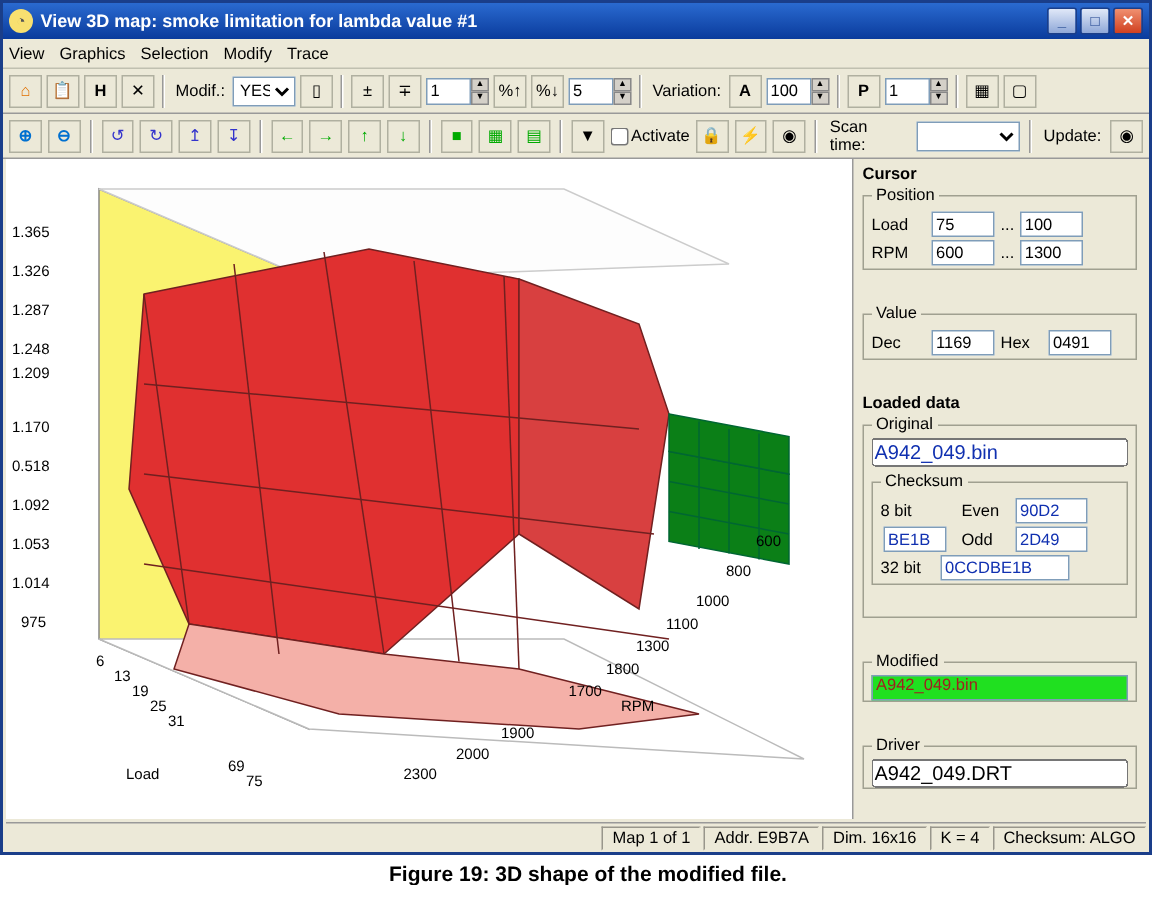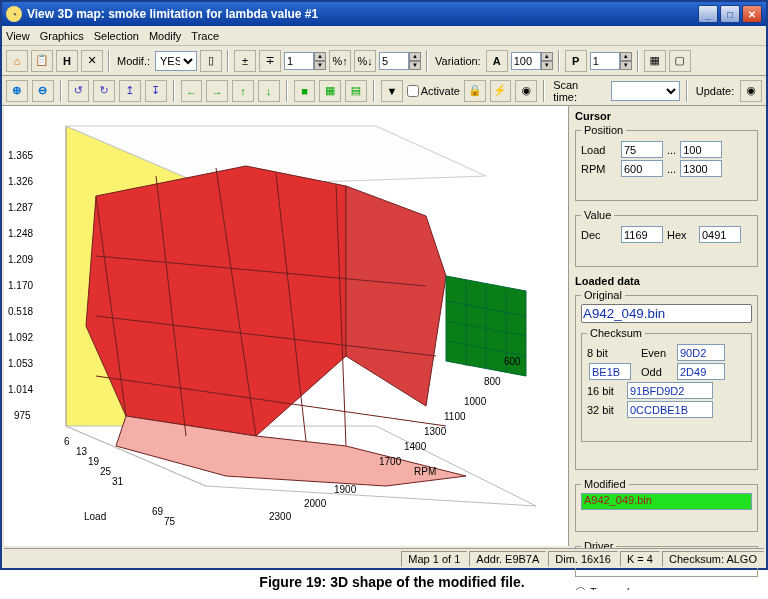--- a/index.html
+++ b/index.html
@@ -21,21 +21,21 @@
 .spin { display:inline-flex; align-items:center; }
 .spin input { width: 30px; height: 18px; border: 1px solid #7f9db9; font-size: 11px; padding: 0 2px; background:#fff; }
 .spin .arrows { display:flex; flex-direction:column; }
 .spin .arrows div { width:12px;height:9px;background:#d4d0c8;border:1px solid #888;font-size:6px;line-height:6px;text-align:center; }
 select.combo { height: 20px; border: 1px solid #7f9db9; font-size: 11px; background:#fff; }
 .chk { display:inline-flex;align-items:center;gap:2px; }
 .chk input { width:12px;height:12px; }
 .content { position: absolute; top: 104px; left: 2px; right: 2px; bottom: 22px; display:flex; }
 .plotarea { flex: 1; background: #fff; position: relative; overflow: hidden; }
 .sidepanel { width: 196px; background: #ece9d8; border-left: 1px solid #999; padding: 4px 6px; display:flex;flex-direction:column;gap:2px; }
-fieldset { border: 1px solid #a0a090; padding: 3px 5px 21px 5px; margin-bottom: 6px; }
+fieldset { border: 1px solid #a0a090; padding: 3px 5px 0 5px; margin-bottom: 21px; }
 legend { font-size: 11px; padding: 0 3px; color:#000; }
 .row { display:flex;align-items:center;gap:4px;margin:2px 0; }
 .row label { width: 36px; font-size: 11px; }
 .row input[type=text] { border: 1px solid #7f9db9; height: 17px; font-size: 11px; padding: 0 2px; background:#fff; }
 .fullw { width: 100%; }
 .statusbar { position: absolute; bottom: 0; left: 2px; right: 2px; height: 20px; background: #ece9d8; border-top: 1px solid #999; display:flex;align-items:center; }
 .statusbar .cell { border: 1px inset #ece9d8; padding: 1px 6px; font-size: 11px; color:#000; margin-left:2px; }
 .caption { text-align:center; font-weight:bold; font-size:14px; margin-top:4px; color:#000;padding-left:16px; }
 .modifiedbox { background: #20e020; border:1px solid #7f9db9; height:17px; padding:0 2px; font-size:11px; color:#a02020; width:100%; }
 .radio { display:flex;align-items:center;gap:4px;font-size:11px;margin:1px 0; }
@@ -195,38 +195,38 @@
           <line x1="500" y1="183" x2="500" y2="267"></line>
           <line x1="440" y1="215" x2="520" y2="230"></line>
           <line x1="440" y1="235" x2="520" y2="250"></line>
         </g>
       </svg>
       
       <div class="axis-label" style="left:4px;top:44px">1.365</div>
       <div class="axis-label" style="left:4px;top:70px">1.326</div>
       <div class="axis-label" style="left:4px;top:96px">1.287</div>
       <div class="axis-label" style="left:4px;top:122px">1.248</div>
-      <div class="axis-label" style="left:4px;top:148px">1.209</div>
+      <div class="axis-label" style="left:4px;top:138px">1.209</div>
       <div class="axis-label" style="left:4px;top:174px">1.170</div>
       <div class="axis-label" style="left:4px;top:200px">0.518</div>
       <div class="axis-label" style="left:4px;top:226px">1.092</div>
       <div class="axis-label" style="left:4px;top:252px">1.053</div>
       <div class="axis-label" style="left:4px;top:278px">1.014</div>
       <div class="axis-label" style="left:10px;top:304px">975</div>
       
       <div class="axis-label" style="left:80px;top:405px">Load</div>
       
       <div class="axis-label" style="left:410px;top:360px">RPM</div>
       
       <div class="axis-label" style="left:500px;top:250px">600</div>
       <div class="axis-label" style="left:480px;top:270px">800</div>
       <div class="axis-label" style="left:460px;top:290px">1000</div>
       <div class="axis-label" style="left:440px;top:305px">1100</div>
       <div class="axis-label" style="left:420px;top:320px">1300</div>
-      <div class="axis-label" style="left:400px;top:335px">1400</div>
+      <div class="axis-label" style="left:400px;top:335px">1800</div>
       <div class="axis-label" style="left:375px;top:350px">1700</div>
       <div class="axis-label" style="left:330px;top:378px">1900</div>
       <div class="axis-label" style="left:300px;top:392px">2000</div>
       <div class="axis-label" style="left:265px;top:405px">2300</div>
       
       <div class="axis-label" style="left:60px;top:330px">6</div>
       <div class="axis-label" style="left:72px;top:340px">13</div>
       <div class="axis-label" style="left:84px;top:350px">19</div>
       <div class="axis-label" style="left:96px;top:360px">25</div>
       <div class="axis-label" style="left:108px;top:370px">31</div>
@@ -272,37 +272,34 @@
             <span style="width:10px"></span>
             <label style="width:32px">Even</label>
             <input type="text" style="width: 48px; color: rgb(16, 48, 176);" readonly="" value="90D2">
           </div>
           <div class="row">
             <input type="text" style="width: 42px; color: rgb(16, 48, 176); margin-left: 2px;" readonly="" value="BE1B">
             <label style="width:32px;margin-left:6px">Odd</label>
             <input type="text" style="width: 48px; color: rgb(16, 48, 176);" readonly="" value="2D49">
           </div>
           <div class="row">
-            <label>16 bit</label>
-            <input type="text" style="width: 86px; color: rgb(16, 48, 176);" readonly="" value="91BFD9D2">
-          </div>
-          <div class="row">
             <label>32 bit</label>
             <input type="text" style="width: 86px; color: rgb(16, 48, 176);" readonly="" value="0CCDBE1B">
           </div>
         </fieldset>
       </fieldset>
 
       <fieldset>
         <legend>Modified</legend>
         <div class="modifiedbox">A942_049.bin</div>
       </fieldset>
 
       <fieldset>
         <legend>Driver</legend>
+        <input type="text" class="fullw" value="A942_049.DRT" style="">
       </fieldset>
 
       <label class="radio">
           <input type="radio" name="vm" style="">
           <span>True values</span>
         </label>
     </div>
   </div>
 
   <div class="statusbar">

